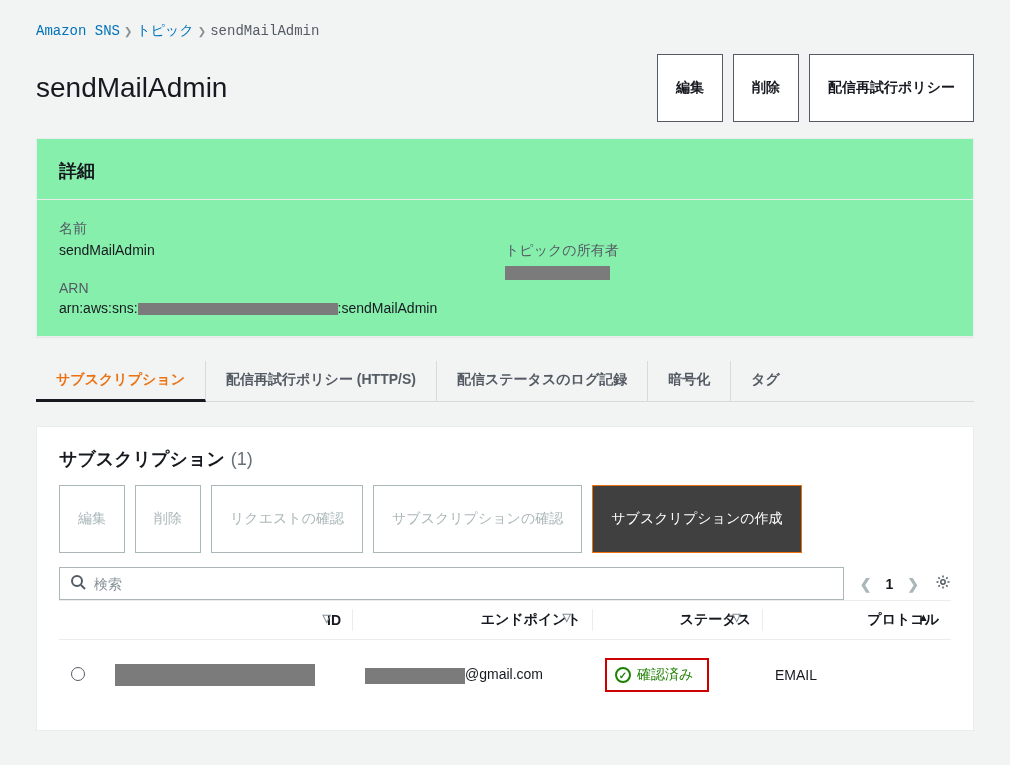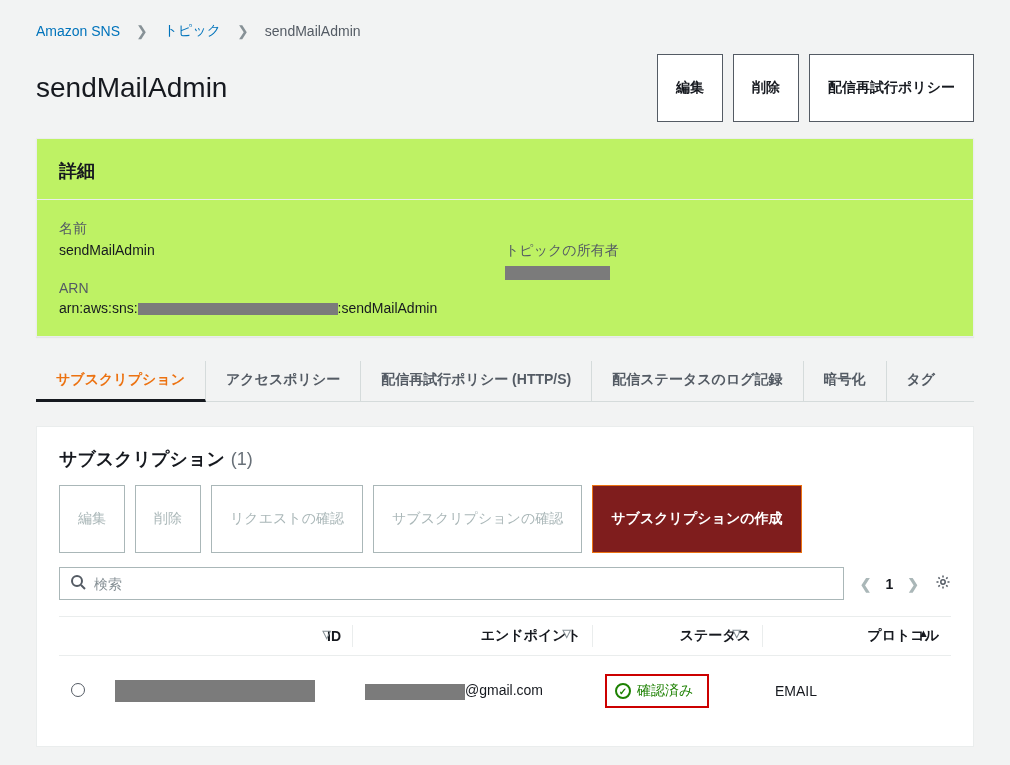--- a/index.html
+++ b/index.html
@@ -8,21 +8,21 @@
     background: #f2f3f3;
     color: #16191f;
     font-size: 14px;
     width: 1010px;
     height: 765px;
     overflow: hidden;
   }
   .page { padding: 22px 36px 0 36px; }
 
   
-  .breadcrumb { display: flex; align-items: center; gap: 16px; margin-bottom: 14px; font-size: 14px; }
+  .breadcrumb { display: flex; align-items: center; gap: 4px; margin-bottom: 14px; font-size: 14px; font-family: Liberation Mono, monospace; }
   .breadcrumb a { color: #0073bb; text-decoration: none; }
   .breadcrumb .chev { color: #879196; }
   .breadcrumb .current { color: #545b64; }
 
   
   .title-row { display: flex; align-items: center; justify-content: space-between; margin-bottom: 16px; }
   .title-row h1 { font-size: 28px; font-weight: 400; color: #16191f; }
   .title-actions { display: flex; gap: 10px; }
   .btn {
     background: #fff;
@@ -33,29 +33,29 @@
     cursor: pointer;
     font-weight: 700;
   }
   .btn:disabled, .btn.disabled {
     color: #aab7b8;
     border-color: #aab7b8;
     cursor: default;
     font-weight: 400;
   }
   .btn-primary {
-    background: #7f1d1d;
+    background: #404040;
     border-color: #ec7211;
     color: #fff;
-    font-weight: 700;
+    font-weight: 400;
   }
 
   
   .panel {
-    background: #bef264;
+    background: #86efac;
     border: 1px solid #eaeded;
     box-shadow: 0 1px 1px rgba(0,0,0,.05);
     padding: 20px 22px;
     margin-bottom: 24px;
   }
   .panel h2 { font-size: 18px; font-weight: 700; margin-bottom: 6px; }
   .panel-hr { border: none; border-top: 1px solid #eaeded; margin: 16px -22px 20px -22px; }
 
   .detail-grid { display: flex; }
   .detail-col { flex: 1; }
@@ -98,21 +98,21 @@
   .sub-panel {
     background: #fff;
     border: 1px solid #eaeded;
     padding: 20px 22px;
   }
   .sub-header { display: flex; align-items: baseline; gap: 6px; margin-bottom: 14px; }
   .sub-header h2 { font-size: 18px; font-weight: 700; }
   .sub-header .count { color: #687078; font-weight: 400; font-size: 18px; }
   .sub-actions { display: flex; gap: 10px; margin-bottom: 14px; }
 
-  .search-row { display: flex; align-items: center; gap: 16px; margin-bottom: 16px; }
+  .search-row { display: flex; align-items: center; gap: 16px; }
   .search-box {
     flex: 1;
     display: flex;
     align-items: center;
     border: 1px solid #aab7b8;
     padding: 6px 10px;
     gap: 8px;
   }
   .search-box input {
     border: none;
@@ -251,21 +251,20 @@
           <div class="field-value">
             <span class="redact w105"></span>
           </div>
         </div>
       </div>
     </div>
   </div>
 
   <div class="tabs">
     <div class="tab active">サブスクリプション</div>
-    <div class="tab">アクセスポリシー</div>
     <div class="tab">配信再試行ポリシー (HTTP/S)</div>
     <div class="tab">配信ステータスのログ記録</div>
     <div class="tab">暗号化</div>
     <div class="tab">タグ</div>
   </div>
 
   <div class="sub-panel">
     <div class="sub-header">
       <h2>サブスクリプション</h2>
       <span class="count">(1)</span>

